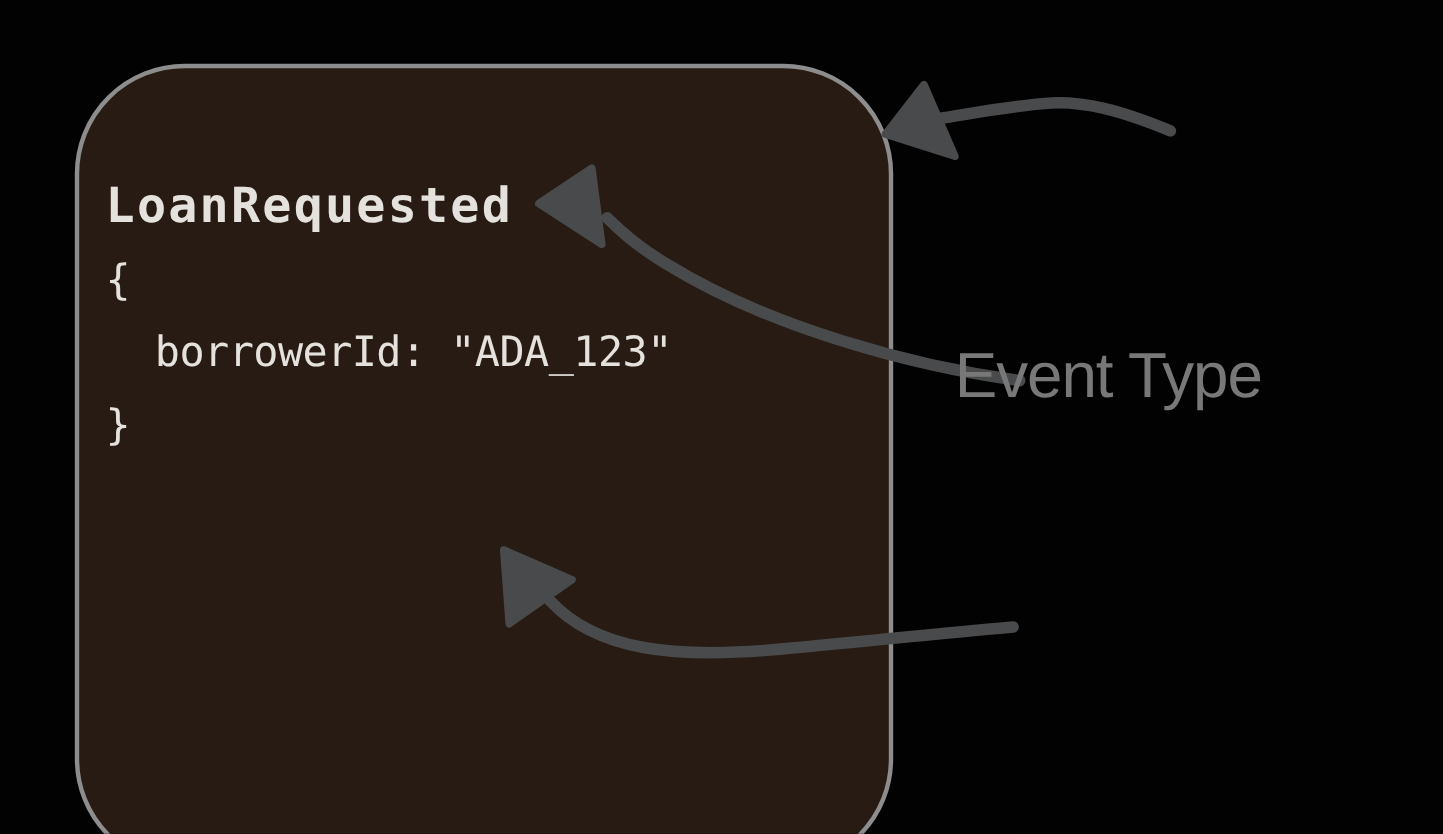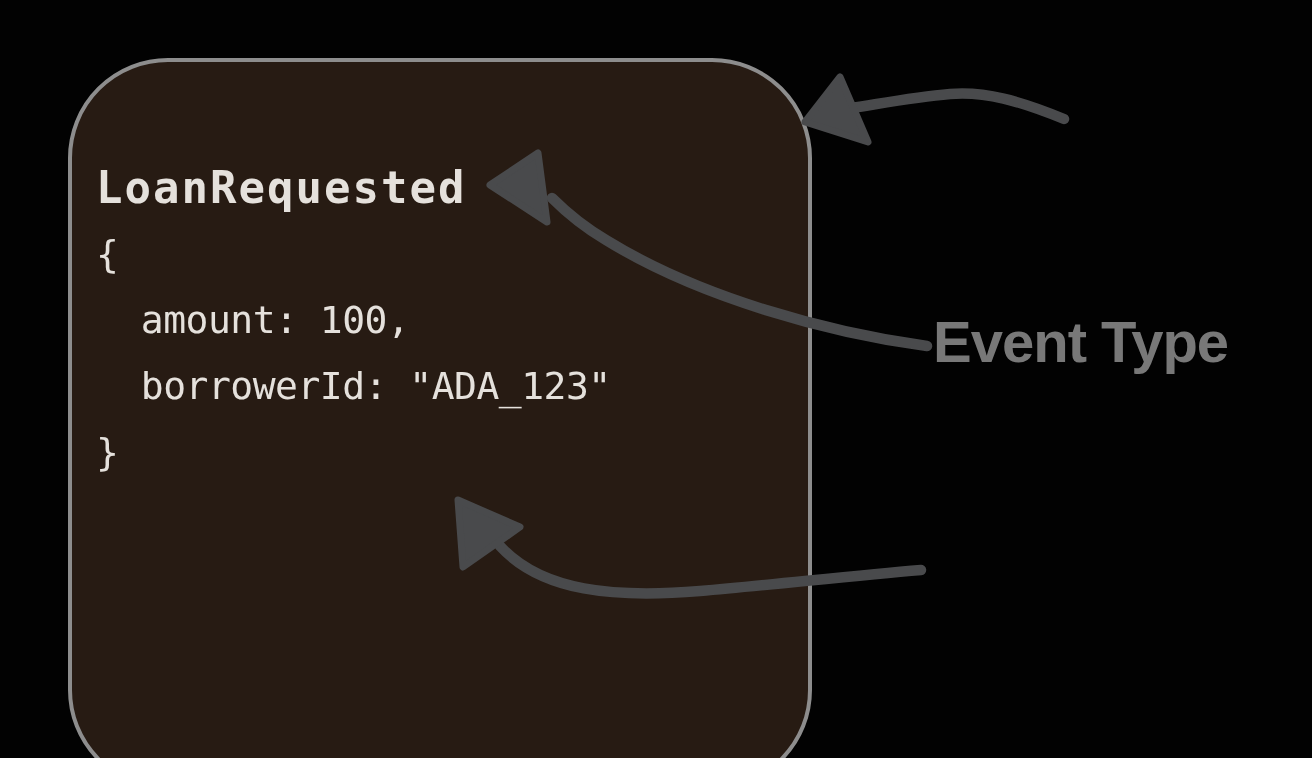--- a/index.html
+++ b/index.html
@@ -52,21 +52,21 @@
   .annotation-label {
     position: absolute;
     font-size: 58px;
     line-height: 58px;
     letter-spacing: -1px;
     color: var(--label_text);
     white-space: nowrap;
     z-index: 3;
   }
   .label-event      { left: 1065px; top: 88px;  }
-  .label-event-type { left: 933px;  top: 313px; font-weight: bold; }
+  .label-event-type { left: 868px;  top: 313px; }
   .label-event-body { left: 919px;  top: 540px; }
   svg.arrows-layer {
     position: absolute;
     left: 0; top: 0;
     width: 1312px; height: 758px;
     z-index: 2;
     pointer-events: none;
   }
   .arrow-line {
     fill: none;
@@ -82,21 +82,20 @@
   }
 </style>
 </head>
 <body>
 
 <div class="canvas">
 
   <div class="event-card">
     <div class="code-title">LoanRequested</div>
     <div class="code-line">{</div>
-    <div class="code-line">  amount: 100,</div>
     <div class="code-line">  borrowerId: "ADA_123"</div>
     <div class="code-line">}</div>
   </div>
 
   <svg class="arrows-layer" viewBox="0 0 1312 758">
 
     <g>
       <path class="arrow-line" d="M 1064 119 C 1020 101, 985 91, 950 94 C 915 97, 884 103, 852 108"></path>
       <path class="arrow-head" d="M 805 122 L 840 77 L 868 142 Z"></path>
     </g>

